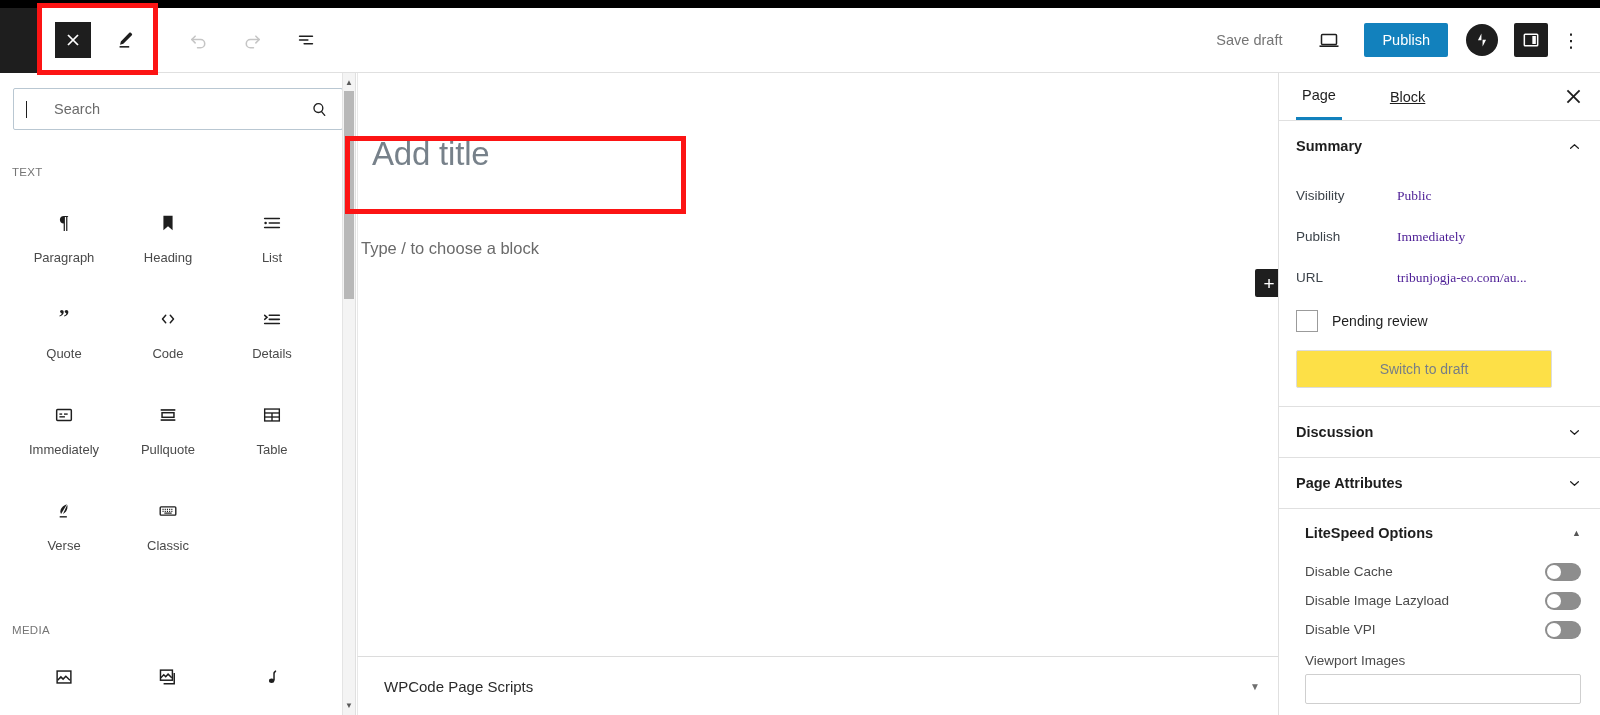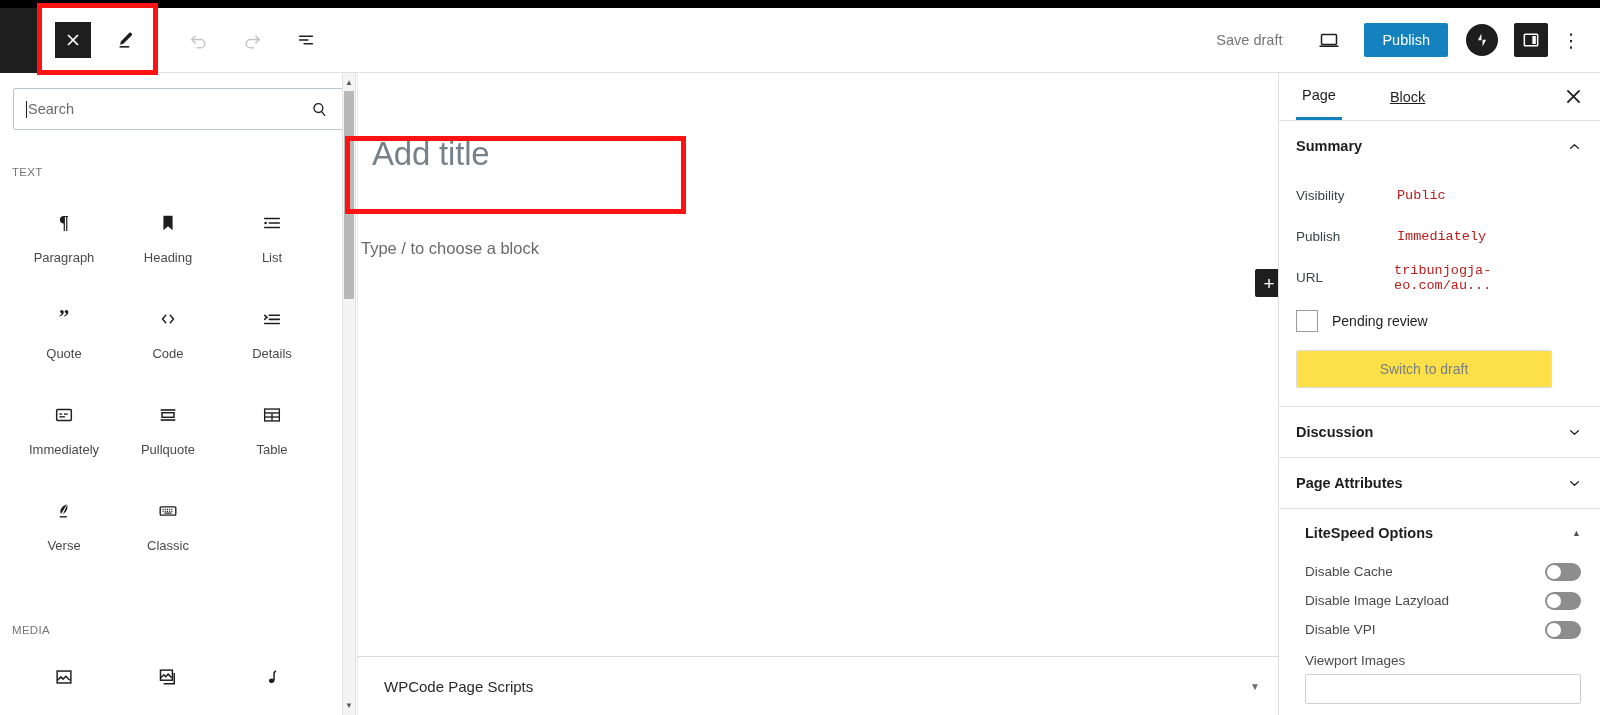--- a/index.html
+++ b/index.html
@@ -129,20 +129,21 @@
     margin: 15px 13px 0 13px;
     position: relative;
   }
   .search-box {
     width: 330px; height: 42px;
     border: 1px solid #b9c7d2;
     border-radius: 2px;
     display: flex; align-items: center;
     padding: 0 12px;
     background: #fff;
+    gap: 26px;
   }
   .search-caret {
     width: 1px; height: 17px;
     background: #1e1e1e;
     margin-right: 1px;
   }
   .search-text {
     font-size: 14.5px; color: #6b6b6b;
     flex: 1;
     font-family: "Liberation Sans", sans-serif;
@@ -336,23 +337,23 @@
   .sum-row {
     display: flex; align-items: center;
     height: 41px;
   }
   .sum-label {
     font-size: 13.5px; color: #3c434a;
     width: 101px;
     font-family: "Liberation Sans", sans-serif;
   }
   .sum-value {
-    font-size: 13.5px; color: #b91c1c;
+    font-size: 13.5px; color: #4c1d95;
     background: none; border: none; cursor: pointer;
-    font-family: Liberation Mono, monospace;
+    font-family: Liberation Serif, serif;
     text-align: left;
     padding: 0;
   }
   .pending-row {
     display: flex; align-items: center;
     margin-top: 12px;
   }
   .checkbox {
     width: 22px; height: 22px;
     border: 1px solid #9b9b9b;

